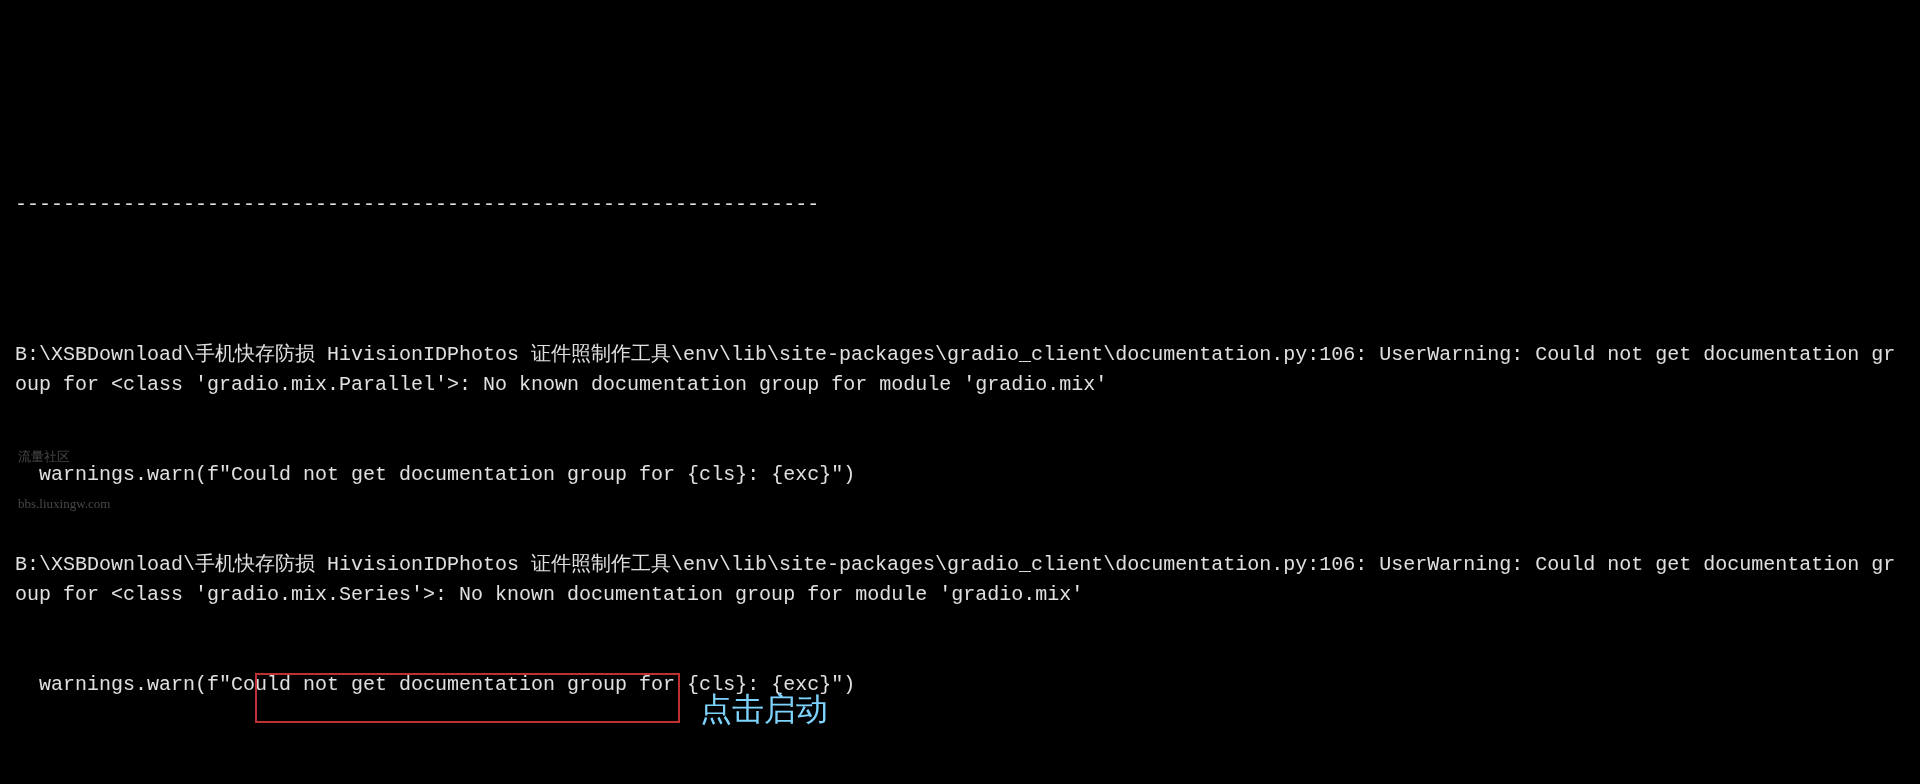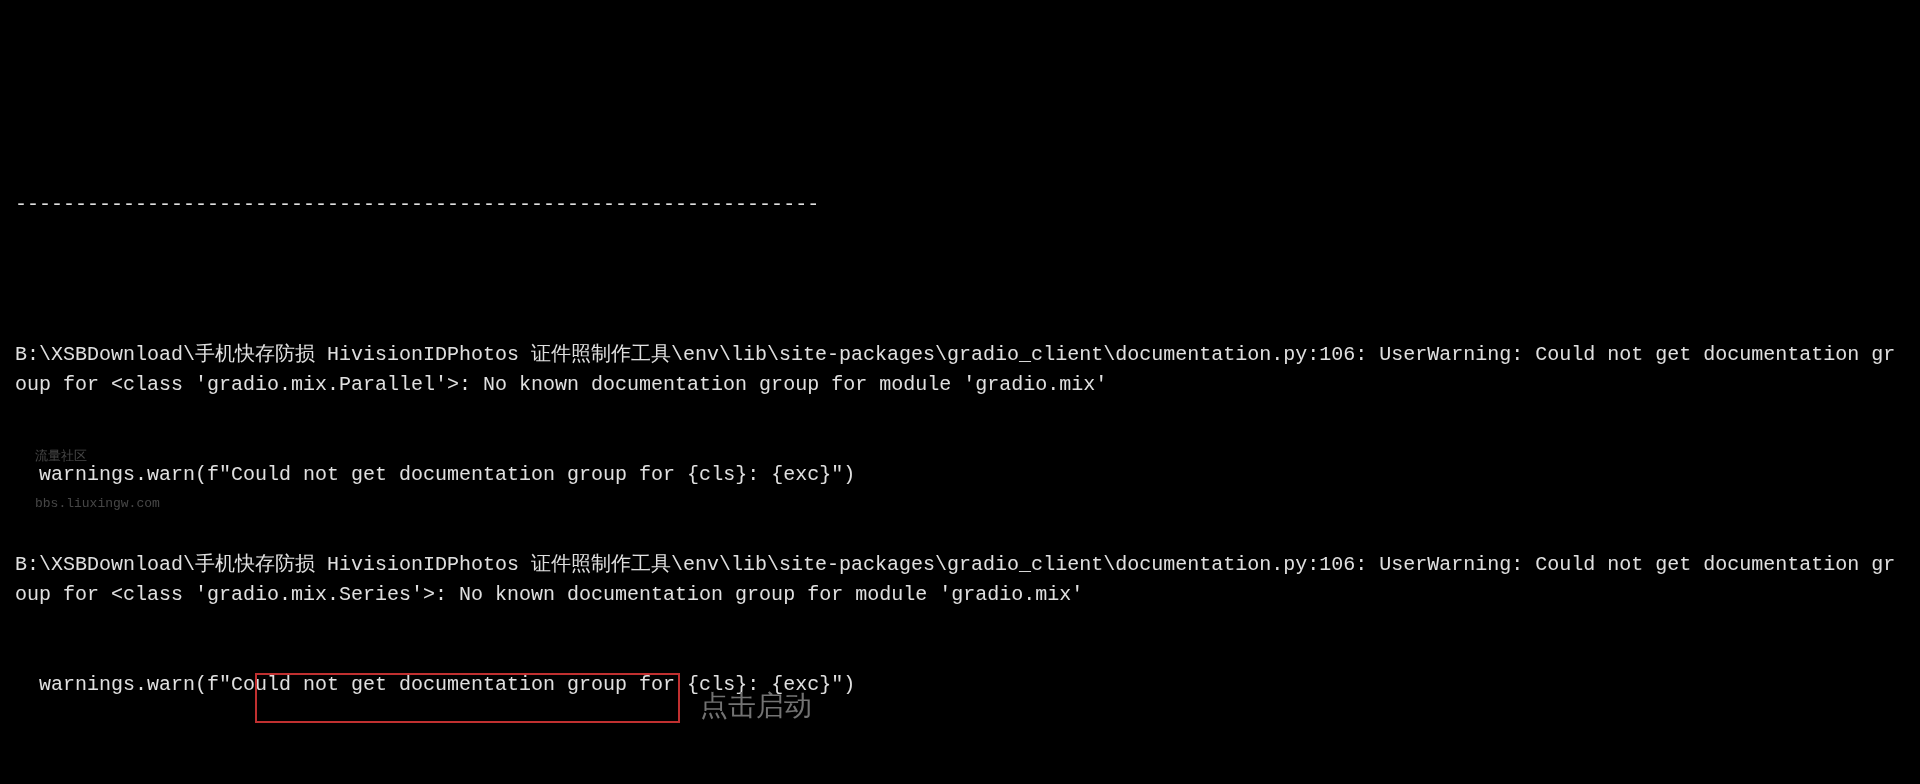--- a/index.html
+++ b/index.html
@@ -23,40 +23,40 @@
     .terminal-output {
       position: relative;
     }
     .line {
       display: block;
     }
     .watermark {
       position: absolute;
       color: rgba(200, 200, 200, 0.35);
       font-size: 13px;
-      font-family: Liberation Mono, monospace;
+      font-family: Liberation Serif, serif;
       line-height: 1.2;
       pointer-events: none;
-      left: 20px;
+      left: 3px;
       top: 288px;
     }
     .highlight-box {
       position: absolute;
       border: 2px solid #c03030;
       pointer-events: none;
       left: 240px;
       top: 543px;
       width: 425px;
       height: 50px;
     }
     .annotation {
       position: absolute;
-      color: #737373;
+      color: #7dd3fc;
       font-family: 'Microsoft YaHei', sans-serif;
-      font-size: 28px;
+      font-size: 32px;
       font-weight: 500;
       left: 685px;
       top: 555px;
       pointer-events: none;
     }
   </style>
 </head>
 <body>
 
 

